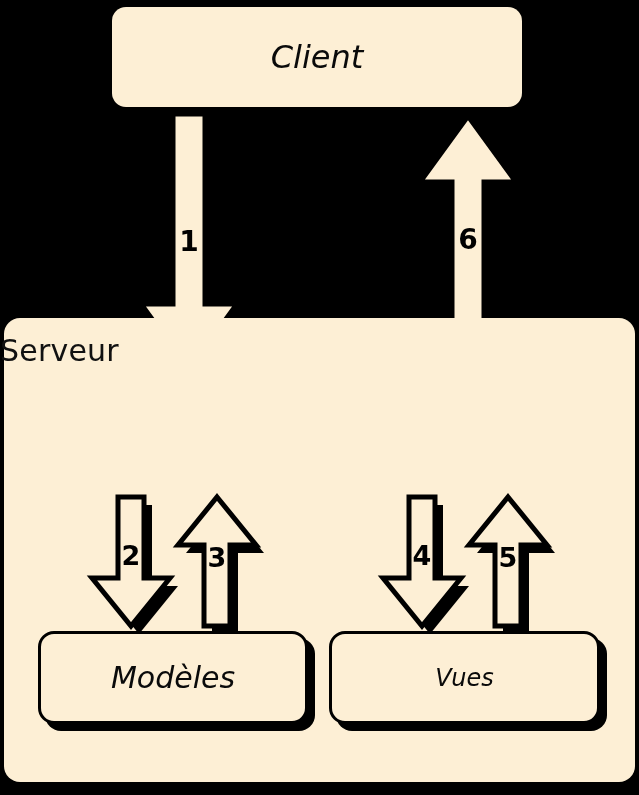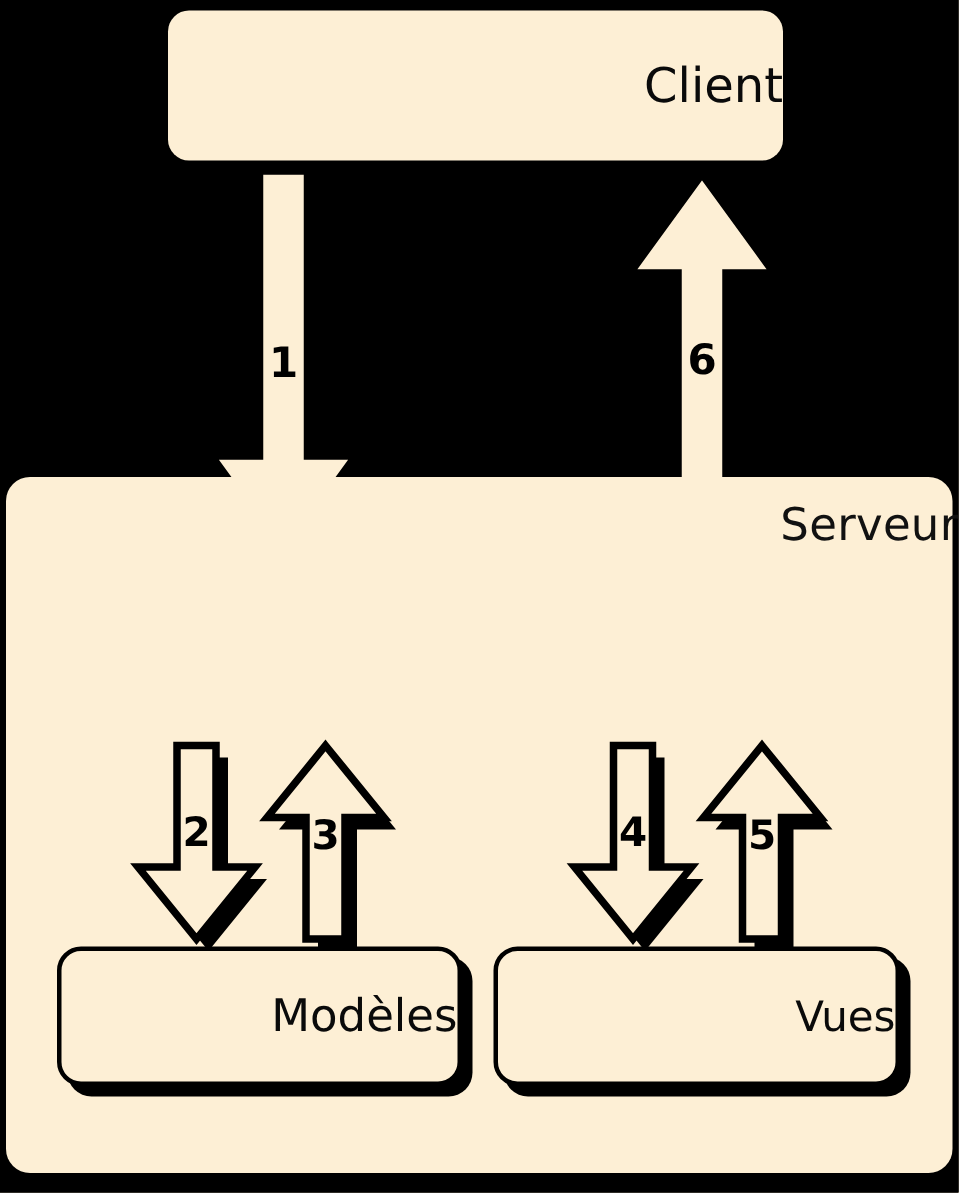--- a/index.html
+++ b/index.html
@@ -17,23 +17,24 @@
   }
 
   
   .node {
     position: absolute;
     box-sizing: border-box;
     background: #FDEFD5;
     border-radius: 14px;
     display: flex;
     align-items: center;
-    justify-content: flex-end;
+    justify-content: center;
     color: #0a0a0a;
     white-space: nowrap;
+    font-style: italic;
   }
   .node.stroked {
     border: 3px solid #000000;
     box-shadow: 7px 7px 0 0 #000000;
   }
   .node.plain {
     border: none;
     box-shadow: 5px 5px 0 0 rgba(0,0,0,0.55);
   }
 
@@ -46,21 +47,21 @@
     height: 464px;
     background: #FDEFD5;
     border-radius: 16px;
     box-sizing: border-box;
   }
   #serveur-label {
     position: absolute;
     left: 0;
     top: 333px;
     width: 639px;
-    text-align: right;
+    text-align: left;
     font-size: 30px;
     color: #111111;
     letter-spacing: 0.2px;
   }
 
   
   #client-box {
     left: 112px;
     top: 7px;
     width: 410px;
@@ -85,21 +86,21 @@
     width: 270px;
     height: 93px;
     font-size: 30px;
     border-radius: 16px;
   }
   #vues-box {
     left: 329px;
     top: 631px;
     width: 271px;
     height: 93px;
-    font-size: 28px;
+    font-size: 24px;
     border-radius: 16px;
   }
 
   
   .arrow {
     position: absolute;
   }
   .arrow svg { display: block; overflow: visible; }
   .arrow-num {
     position: absolute;

